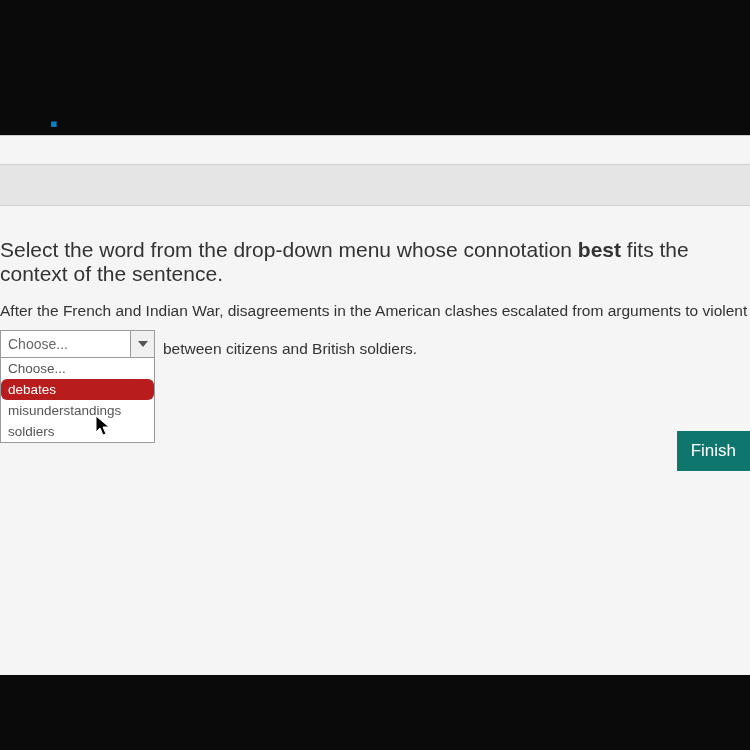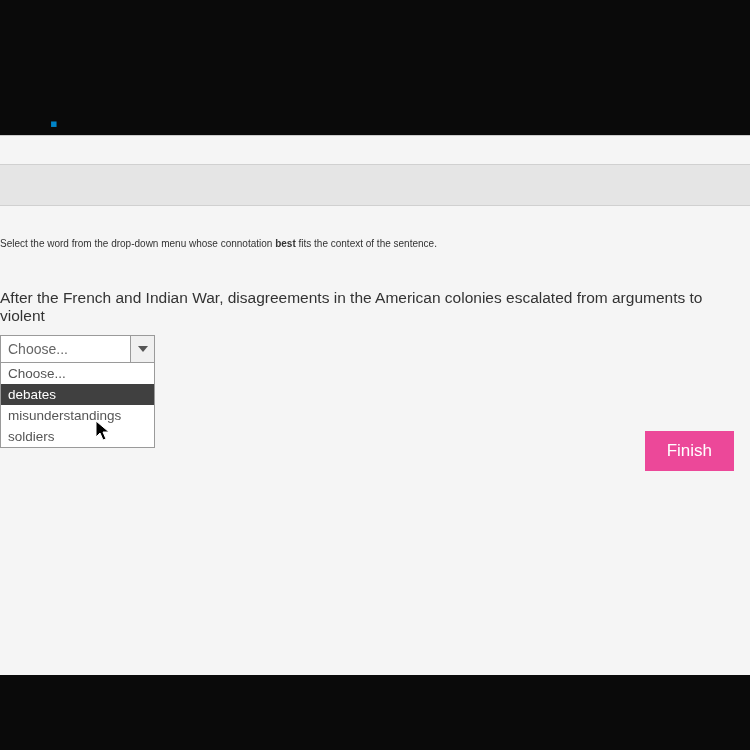--- a/index.html
+++ b/index.html
@@ -37,22 +37,22 @@
       height: 42px;
       margin-top: 28px;
       border-top: 1px solid #d0d0d0;
       border-bottom: 1px solid #d0d0d0;
     }
     .content {
       padding: 32px 0 0 0;
     }
     .instruction {
       color: #333;
-      font-size: 10px;
-      margin-bottom: 40px;
+      font-size: 21px;
+      margin-bottom: 16px;
       padding-left: 0;
     }
     .instruction b {
       font-weight: bold;
     }
     .sentence-line {
       color: #333;
       font-size: 15.5px;
       margin-bottom: 10px;
     }
@@ -110,41 +110,42 @@
       border-top: none;
       z-index: 10;
     }
     .dropdown-item {
       padding: 3px 7px;
       color: #555;
       font-size: 13.5px;
       cursor: pointer;
     }
     .dropdown-item.highlighted {
-      background: #404040;
+      background: #b91c1c;
       color: #fff;
+      border-radius: 6px;
     }
     .cursor {
       position: absolute;
       top: 86px;
       left: 96px;
       z-index: 20;
       pointer-events: none;
     }
     .cursor svg {
       width: 18px;
       height: 22px;
     }
     .finish-btn {
       position: absolute;
-      right: 16px;
+      right: 0;
       top: 295px;
-      background: #ec4899;
+      background: #0f766e;
       color: #fff;
-      padding: 10px 22px;
+      padding: 10px 14px;
       font-size: 17px;
       border: none;
       cursor: pointer;
     }
     .black-bottom {
       height: 75px;
       background: #0a0a0a;
     }
   </style>
 </head>
@@ -154,39 +155,40 @@
 
 <div class="page-container">
   <div class="blue-peek">▪</div>
   <div class="gray-bar"></div>
 
   <div class="content">
     <p class="instruction">
       <span>Select the word from the drop-down menu whose connotation </span><b>best</b><span> fits the context of the sentence.</span>
     </p>
 
-    <p class="sentence-line">After the French and Indian War, disagreements in the American colonies escalated from arguments to violent</p>
+    <p class="sentence-line">After the French and Indian War, disagreements in the American clashes escalated from arguments to violent</p>
 
     <div class="inline-row">
       <div class="dropdown-wrap">
         <div class="dropdown-select">
           <span class="dropdown-text">Choose...</span>
           <span class="dropdown-arrow-box">
             <svg viewBox="0 0 10 6">
                 <path d="M0 0 L5 6 L10 0 Z" fill="#555"></path>
               </svg>
           </span>
         </div>
         <div class="dropdown-list">
           <div class="dropdown-item">Choose...</div>
           <div class="dropdown-item highlighted">debates</div>
           <div class="dropdown-item">misunderstandings</div>
           <div class="dropdown-item">soldiers</div>
         </div>
       </div>
+      <span class="after-text">between citizens and British soldiers.</span>
 
       <div class="cursor">
         <svg viewBox="0 0 18 22">
           <path d="M0 0 L0 16 L4 12 L7 19 L10 18 L7 11 L13 11 Z" fill="#000" stroke="#fff" stroke-width="1"></path>
         </svg>
       </div>
     </div>
   </div>
 
   <button class="finish-btn">

